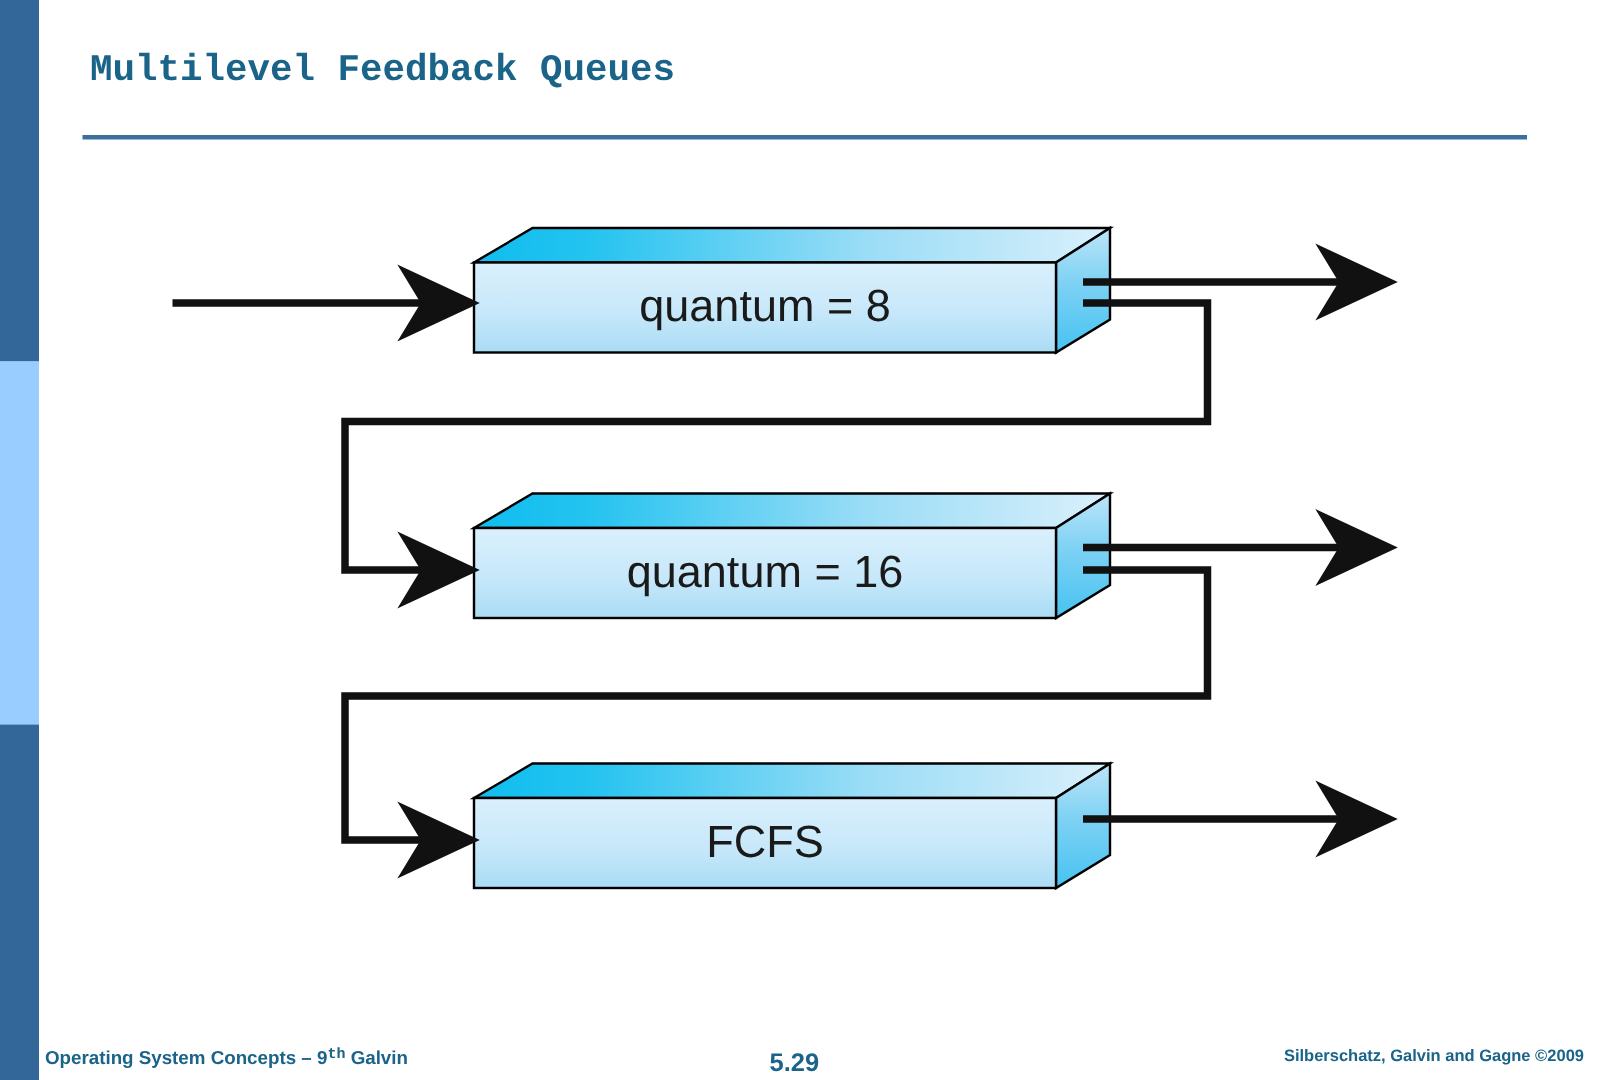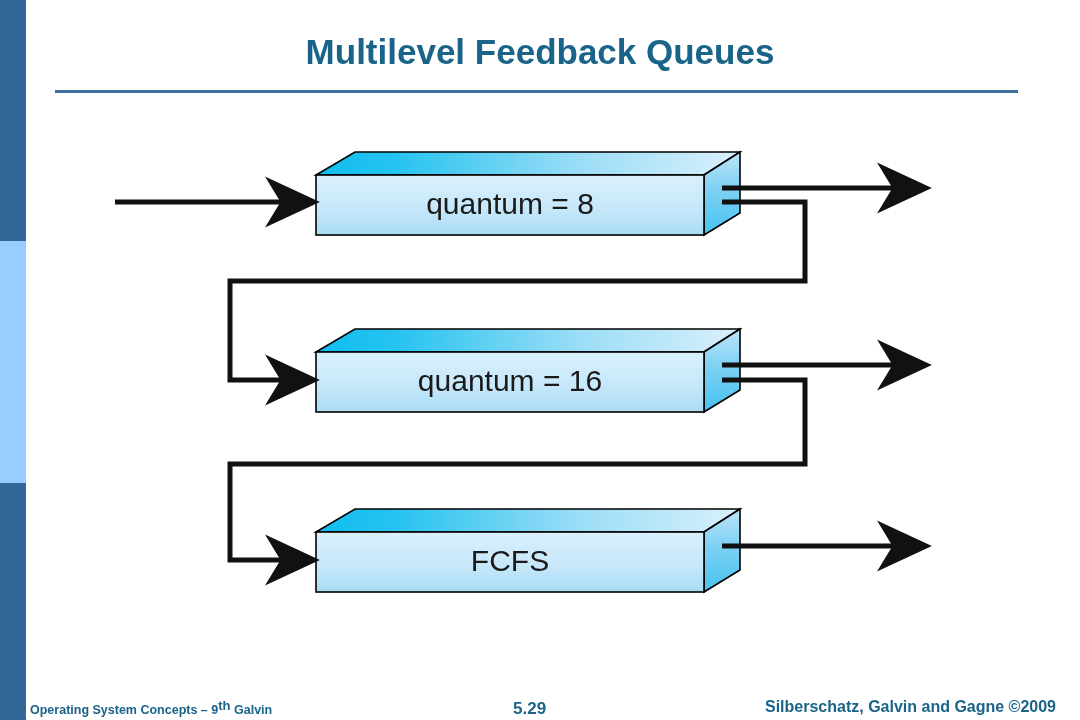--- a/index.html
+++ b/index.html
@@ -27,27 +27,26 @@
   #strip-top    { top: 0;     height: 241px; background: #336699; }
   #strip-middle { top: 241px; height: 242px; background: #99ccff; }
   #strip-bottom { top: 483px; height: 237px; background: #336699; }
 
   
   #slide-title {
     position: absolute;
     left: 60px;
     top: 32px;
     width: 960px;
-    text-align: center;
-    font-size: 35px;
+    font-size: 25px;
     font-weight: bold;
     color: #1a6389;
     letter-spacing: 0px;
     white-space: nowrap;
-    font-family: Liberation Sans, sans-serif;
+    font-family: Liberation Mono, monospace;
   }
   #title-rule {
     position: absolute;
     left: 55px;
     top: 90px;
     width: 963px;
     height: 3px;
     background: #3d6f9e;
   }
 
@@ -63,34 +62,34 @@
   
   #footer-left {
     position: absolute;
     left: 30px;
     top: 698px;
     font-size: 12.5px;
     font-weight: bold;
     color: #1a6389;
     white-space: nowrap;
   }
-  #footer-left sup { font-size: 13px; vertical-align: 4px; }
+  #footer-left sup { font-size: 10px; vertical-align: 4px; font-family: Liberation Mono, monospace; }
   #footer-center {
     position: absolute;
     left: 513px;
     top: 699px;
     font-size: 17px;
     font-weight: bold;
     color: #1a6389;
   }
   #footer-right {
     position: absolute;
     right: 24px;
     top: 698px;
-    font-size: 16px;
+    font-size: 11px;
     font-weight: bold;
     color: #1a6389;
     white-space: nowrap;
   }
 </style>
 </head>
 <body>
 
 <div id="left-strip">
   <div class="strip-seg" id="strip-top"></div>

